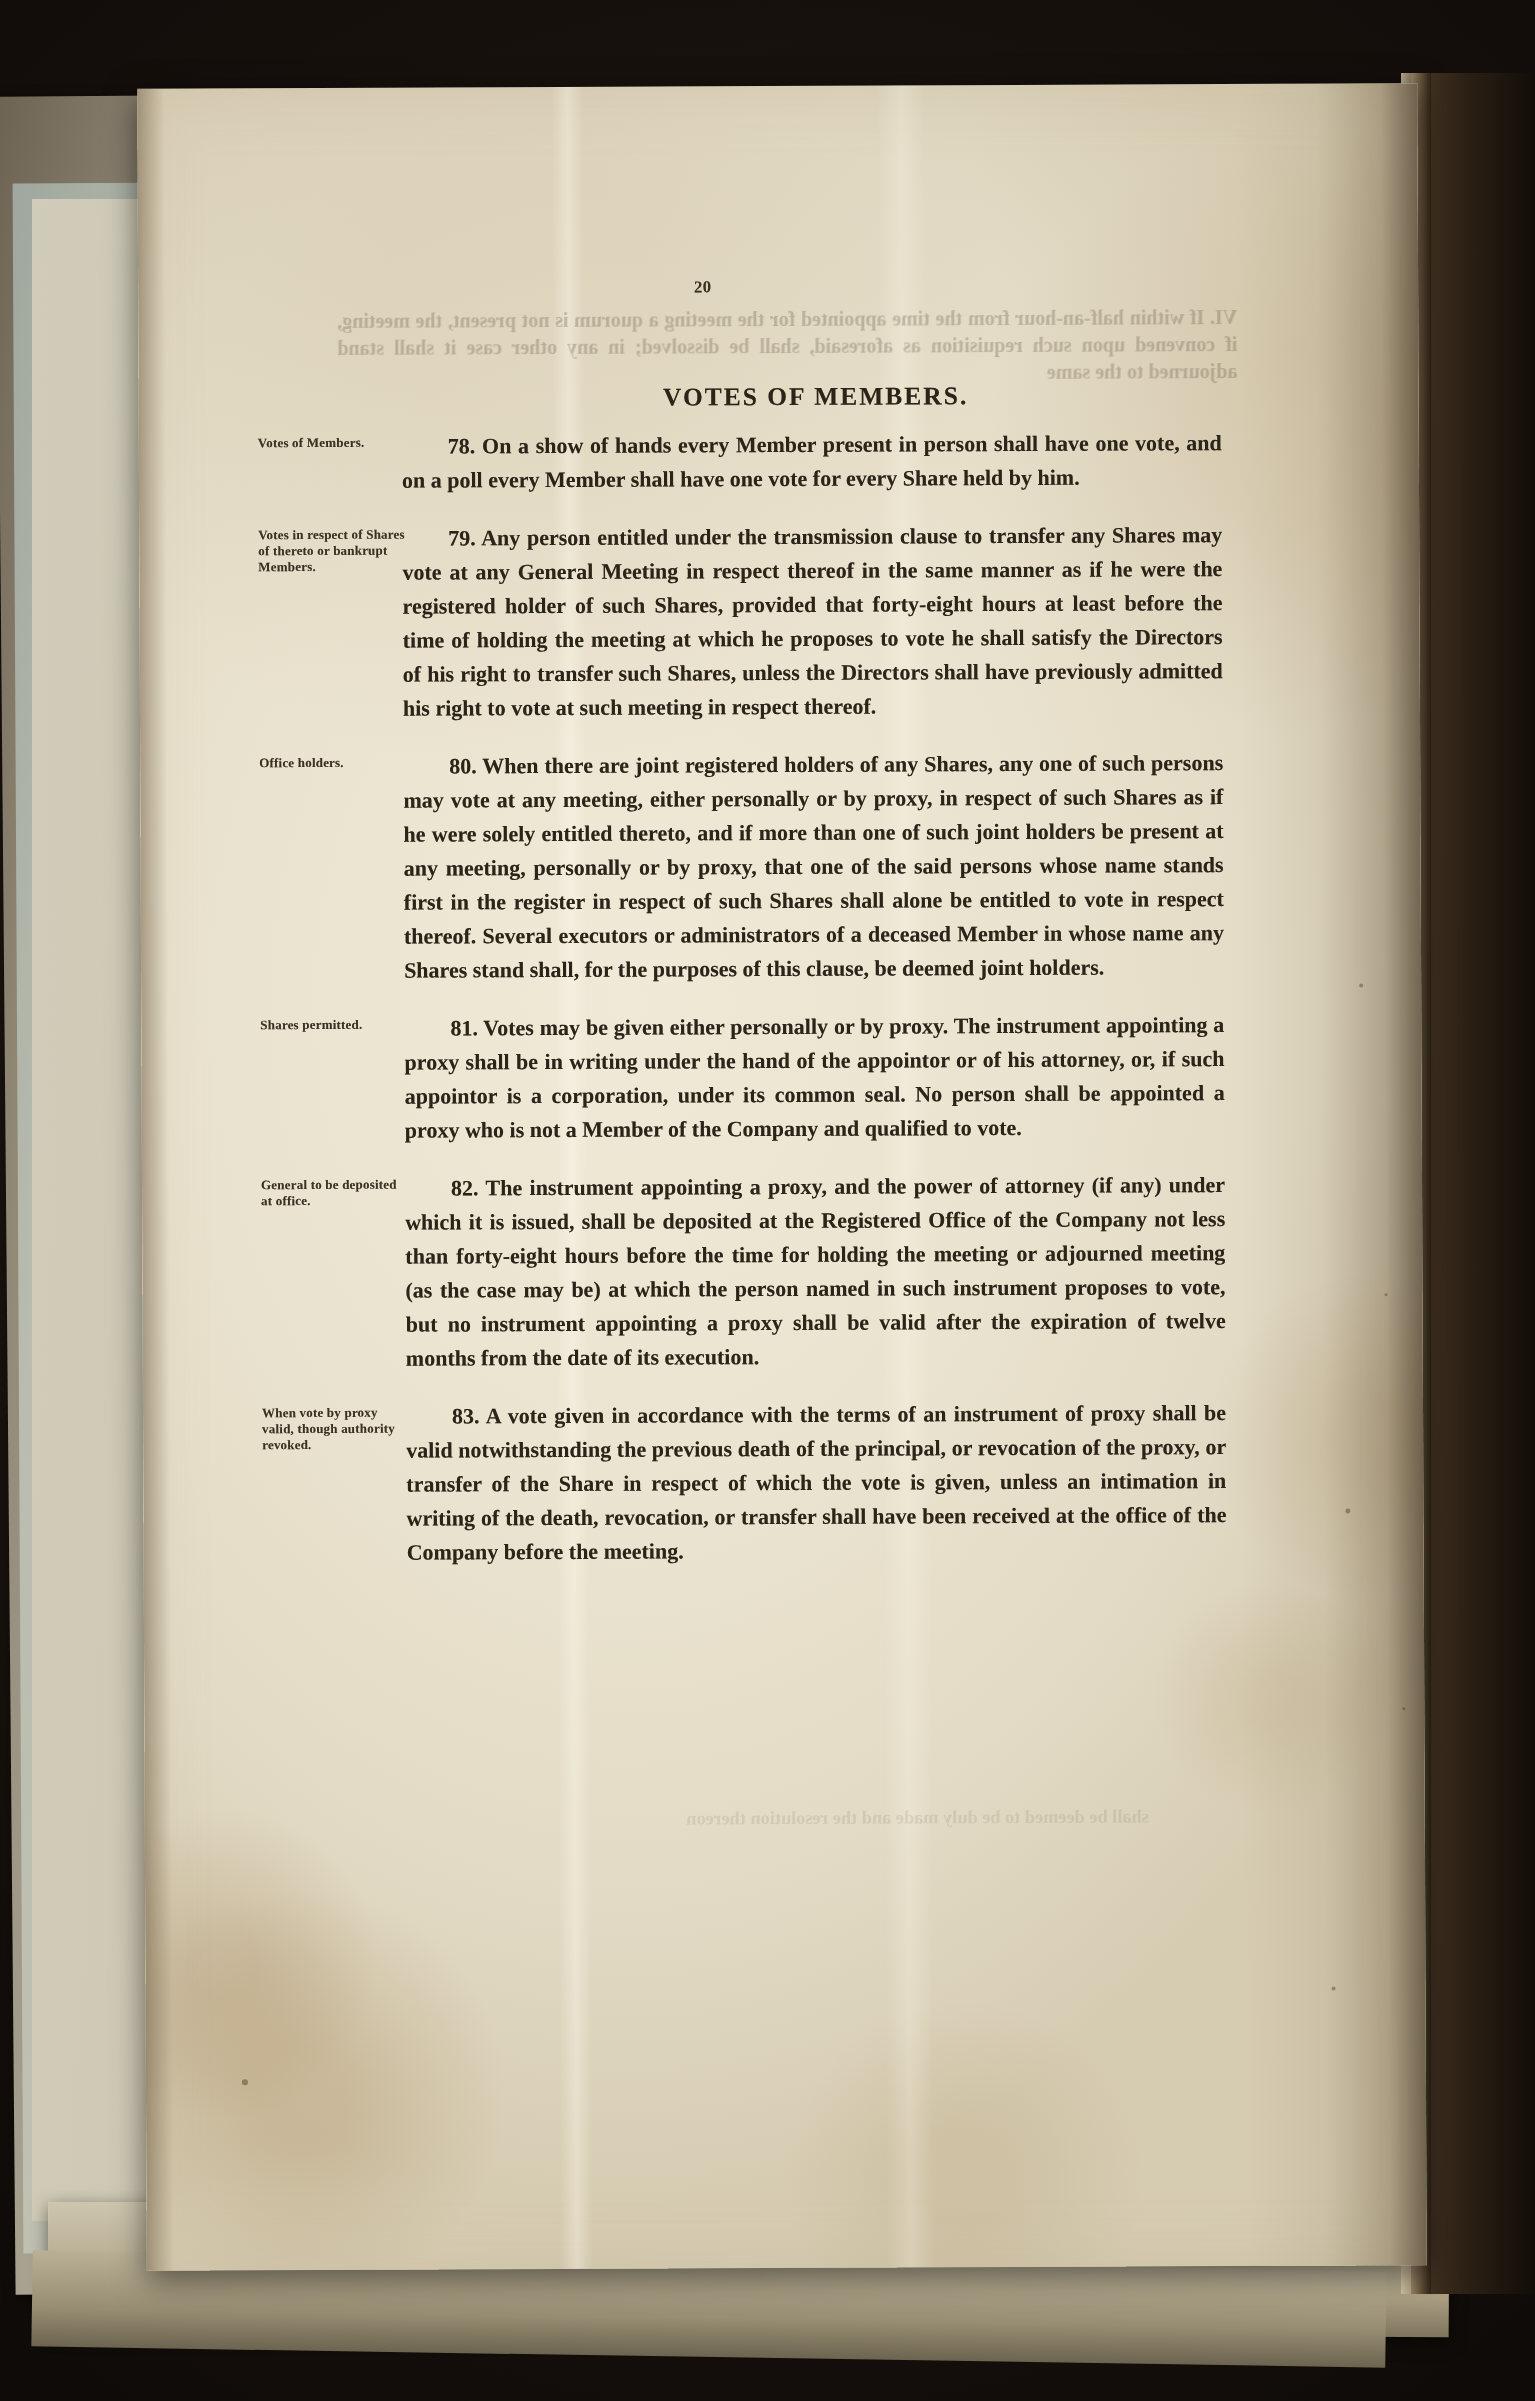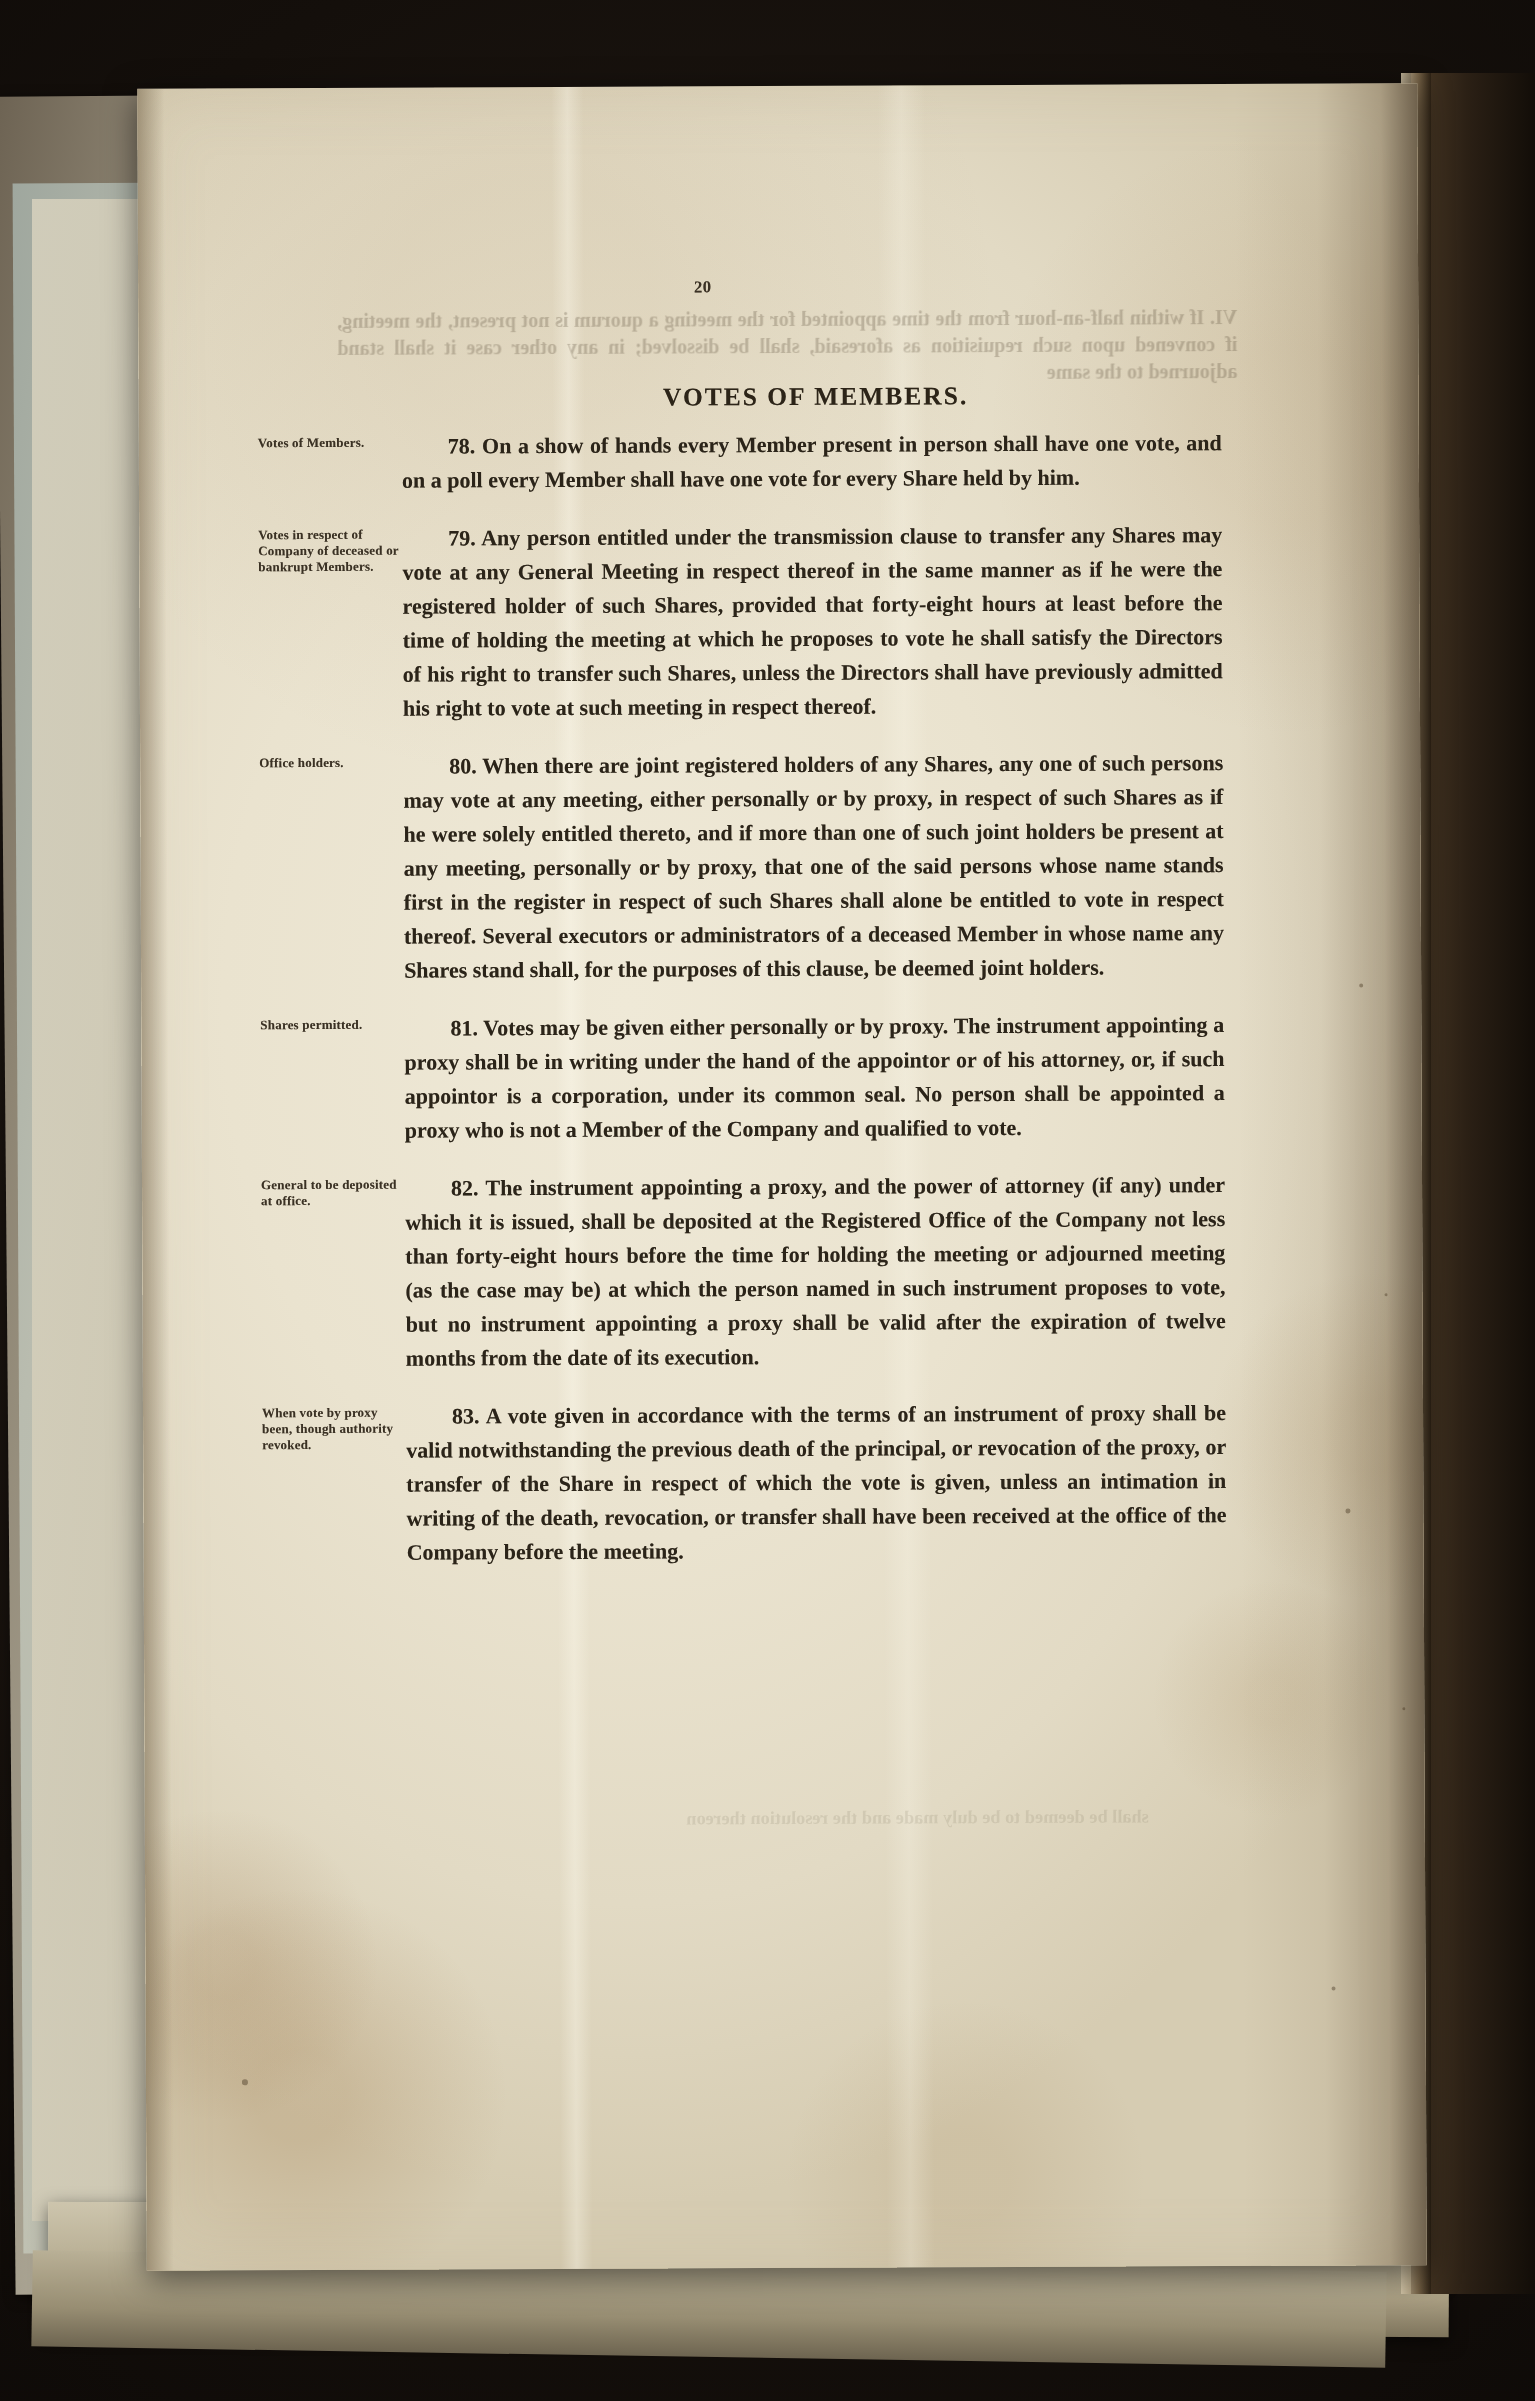--- a/index.html
+++ b/index.html
@@ -252,41 +252,41 @@
       <div class="section-heading">VOTES OF MEMBERS.</div>
 
       <div id="articles">
 
         <div class="article">
           <div class="marginal">Votes of Members.</div>
           <div class="body">78.   On a show of hands every Member present in person shall have one vote, and on a poll every Member shall have one vote for every Share held by him.</div>
         </div>
 
         <div class="article">
-          <div class="marginal">Votes in respect of Company of deceased or bankrupt Members.</div>
+          <div class="marginal">Votes in respect of Shares of thereto or bankrupt Members.</div>
           <div class="body">79.   Any person entitled under the transmission clause to transfer any Shares may vote at any General Meeting in respect thereof in the same manner as if he were the registered holder of such Shares, provided that forty-eight hours at least before the time of holding the meeting at which he proposes to vote he shall satisfy the Directors of his right to transfer such Shares, unless the Directors shall have previously admitted his right to vote at such meeting in respect thereof.</div>
         </div>
 
         <div class="article">
           <div class="marginal">Office holders.</div>
           <div class="body">80.   When there are joint registered holders of any Shares, any one of such persons may vote at any meeting, either personally or by proxy, in respect of such Shares as if he were solely entitled thereto, and if more than one of such joint holders be present at any meeting, personally or by proxy, that one of the said persons whose name stands first in the register in respect of such Shares shall alone be entitled to vote in respect thereof.   Several executors or administrators of a deceased Member in whose name any Shares stand shall, for the purposes of this clause, be deemed joint holders.</div>
         </div>
 
         <div class="article">
           <div class="marginal">Shares permitted.</div>
           <div class="body">81.   Votes may be given either personally or by proxy.   The instrument appointing a proxy shall be in writing under the hand of the appointor or of his attorney, or, if such appointor is a corporation, under its common seal.   No person shall be appointed a proxy who is not a Member of the Company and qualified to vote.</div>
         </div>
 
         <div class="article">
           <div class="marginal">General to be deposited at office.</div>
           <div class="body">82.   The instrument appointing a proxy, and the power of attorney (if any) under which it is issued, shall be deposited at the Registered Office of the Company not less than forty-eight hours before the time for holding the meeting or adjourned meeting (as the case may be) at which the person named in such instrument proposes to vote, but no instrument appointing a proxy shall be valid after the expiration of twelve months from the date of its execution.</div>
         </div>
 
         <div class="article">
-          <div class="marginal">When vote by proxy been, though authority revoked.</div>
+          <div class="marginal">When vote by proxy valid, though authority revoked.</div>
           <div class="body">83.   A vote given in accordance with the terms of an instrument of proxy shall be valid notwithstanding the previous death of the principal, or revocation of the proxy, or transfer of the Share in respect of which the vote is given, unless an intimation in writing of the death, revocation, or transfer shall have been received at the office of the Company before the meeting.</div>
         </div>
 
       </div>
 
       <div class="speck" style="left:1218px; top:900px; width:4px; height:4px;"></div>
       <div class="speck" style="left:1242px; top:1210px; width:3.2px; height:3.2px;"></div>
       <div class="speck" style="left:1202px; top:1425px; width:4.8px; height:4.8px;"></div>
       <div class="speck" style="left:1258px; top:1624px; width:3.2px; height:3.2px;"></div>
       <div class="speck" style="left:1186px; top:1903px; width:4px; height:4px;"></div>

